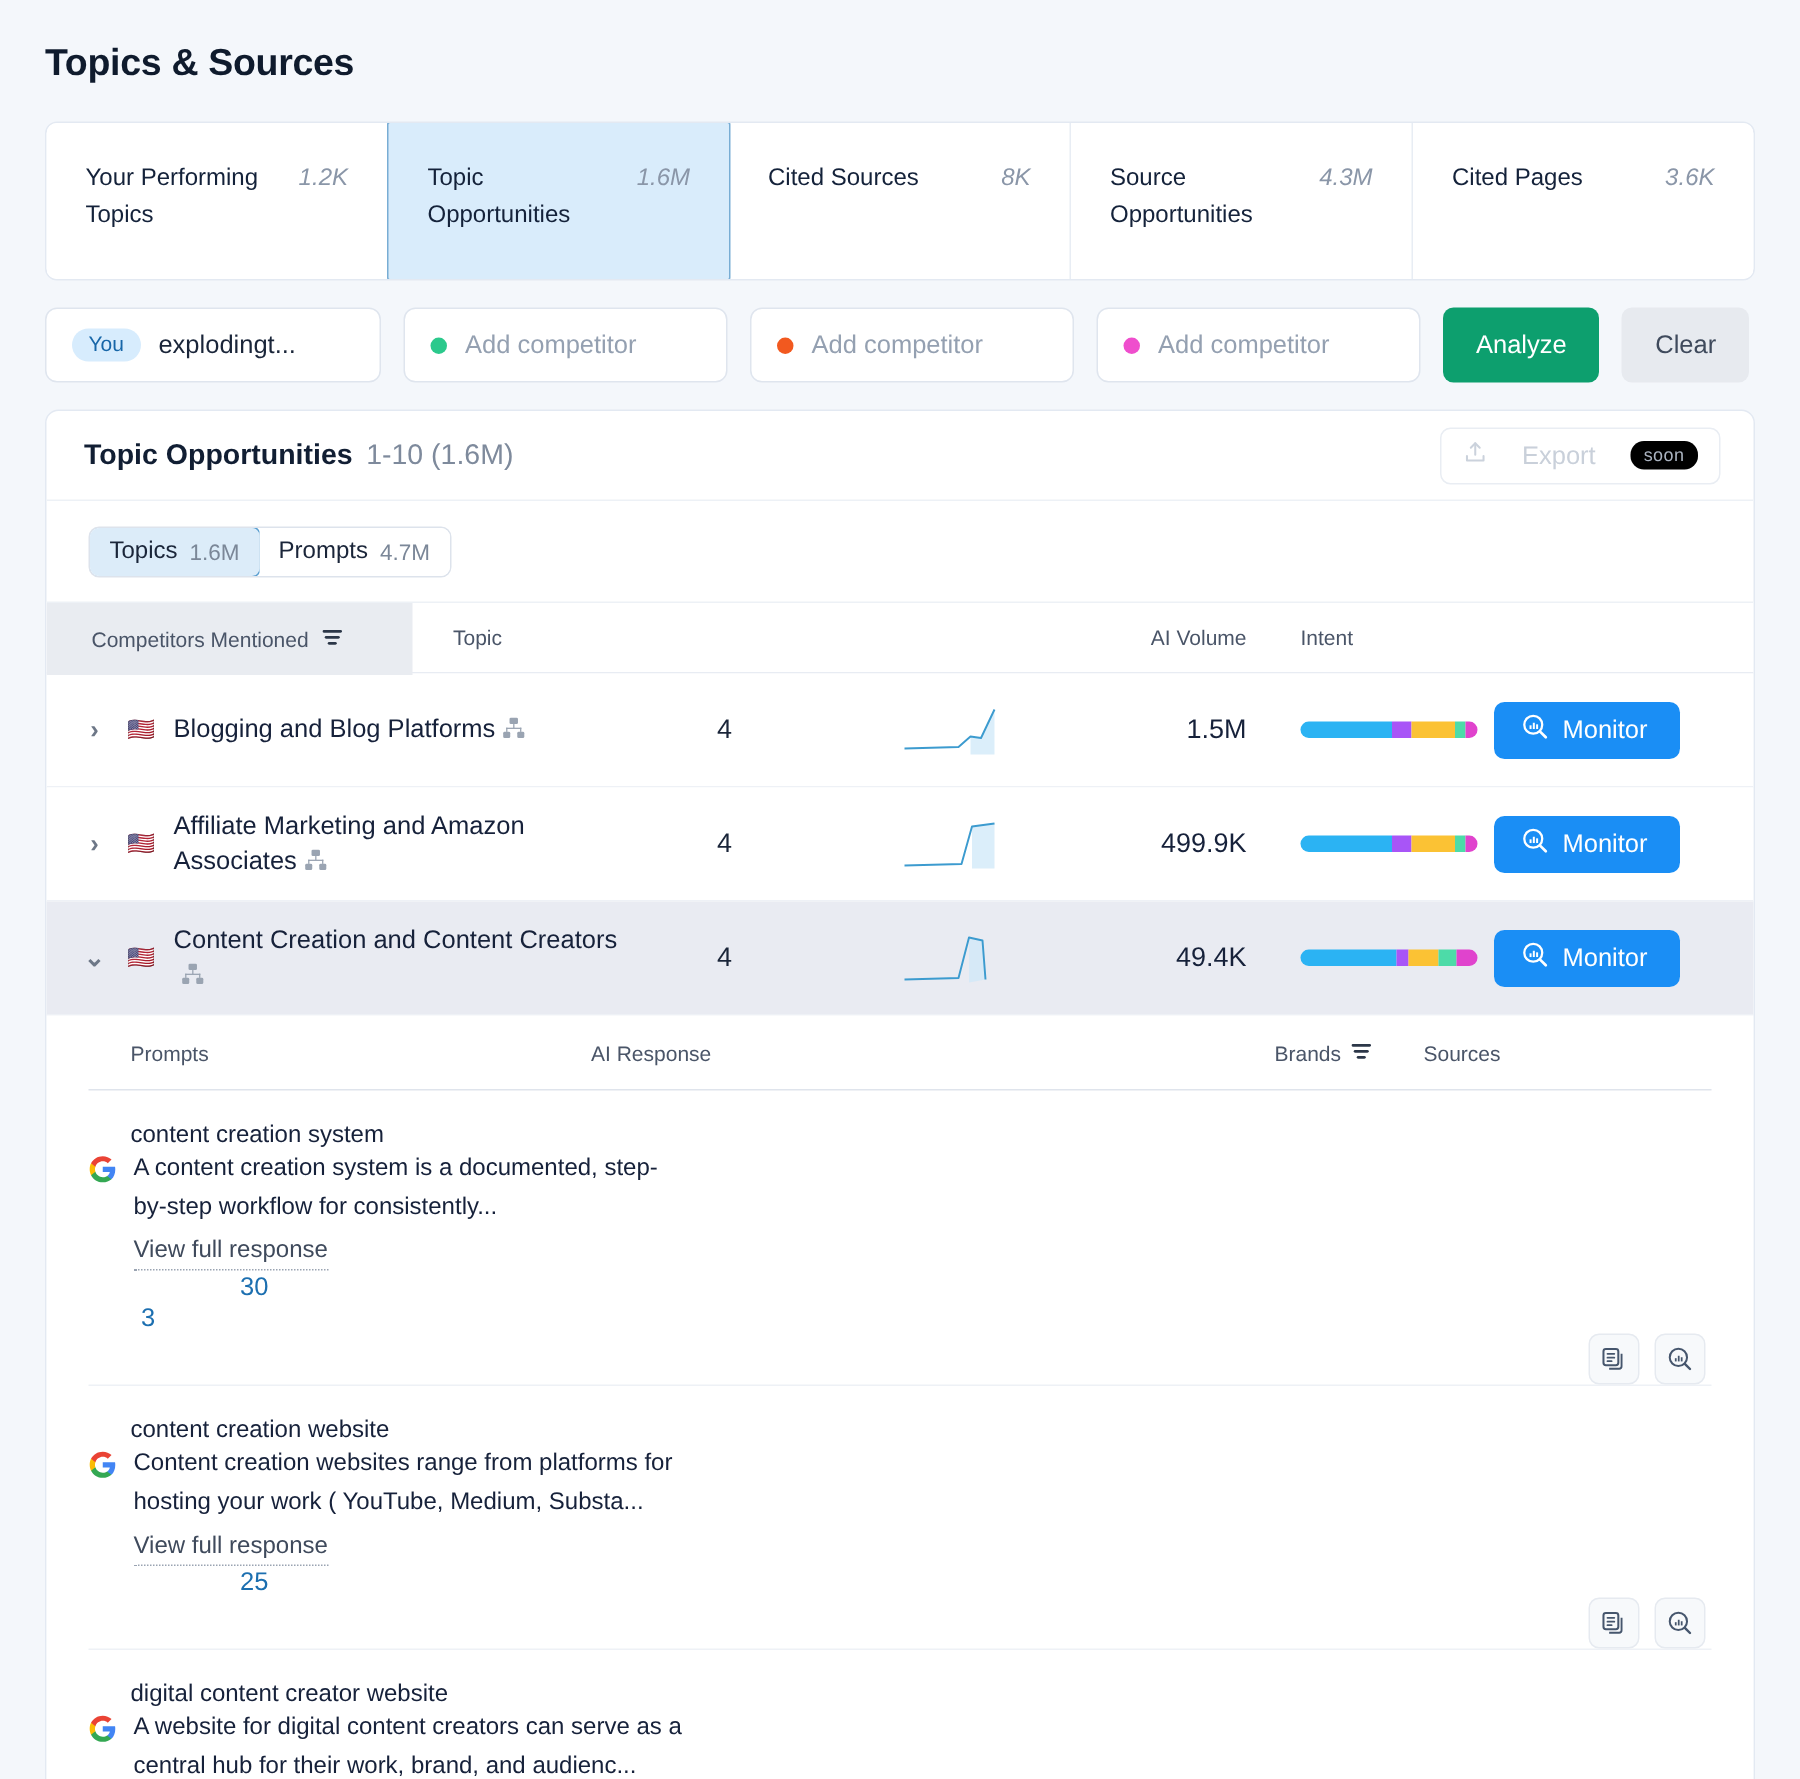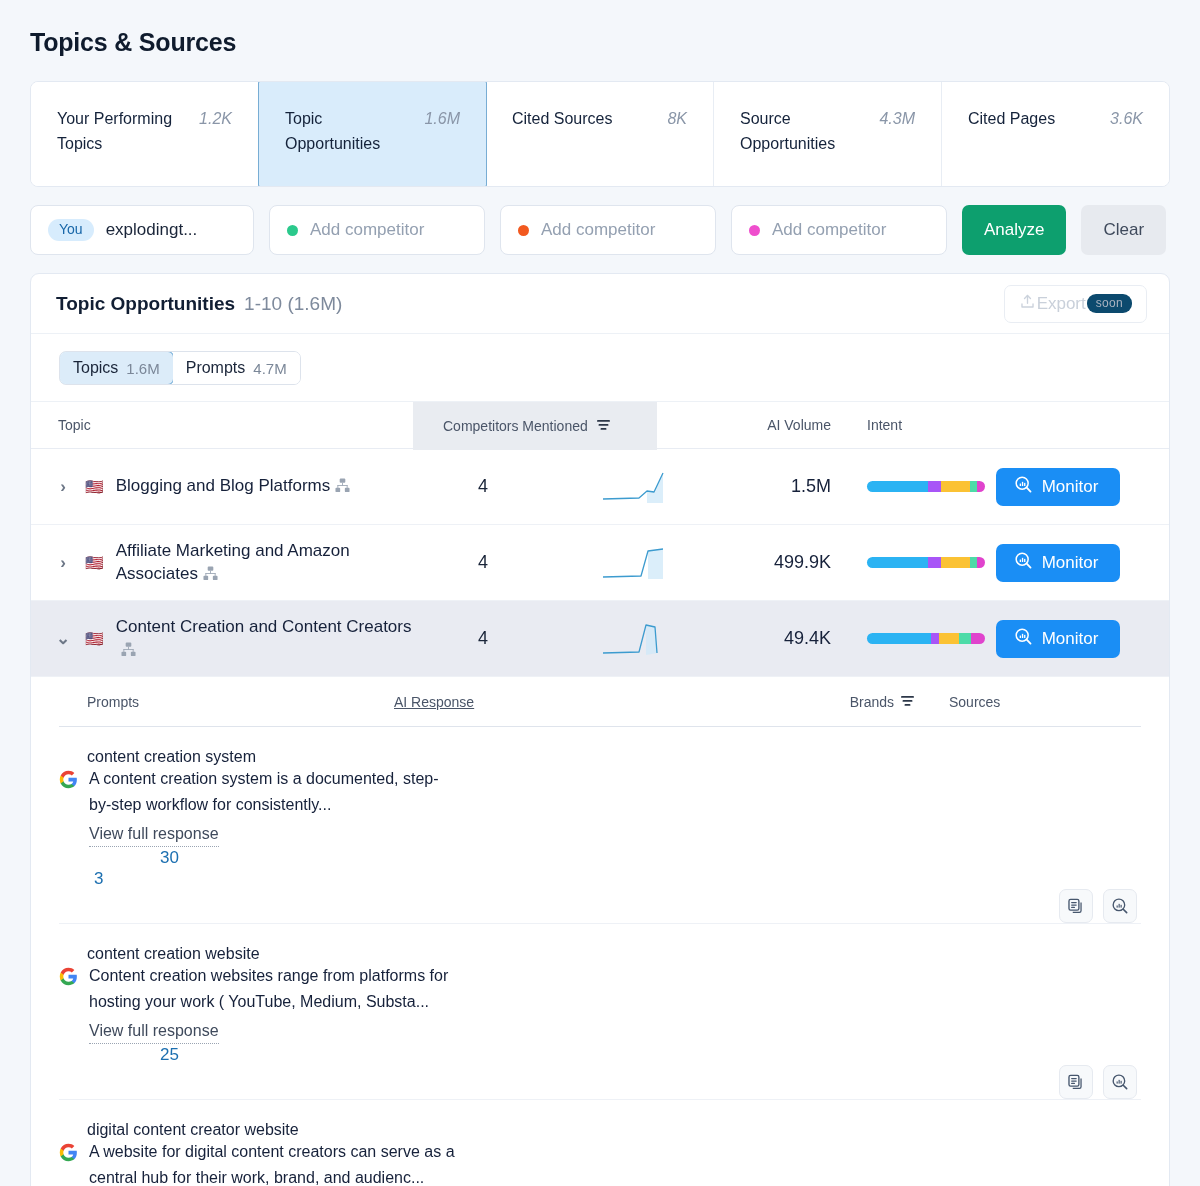--- a/index.html
+++ b/index.html
@@ -107,27 +107,27 @@
   .card-head {
     height: 60px;
     display: flex; align-items: center; justify-content: space-between;
     padding: 0 22px 0 25px;
     border-bottom: 1px solid #edf1f6;
   }
   .card-head h2 { font-size: 19px; font-weight: bold; color: #111e33; }
   .card-head .range { font-size: 19px; color: #7e8a9c; font-weight: 400; margin-left: 9px; }
   .head-left { display: flex; align-items: baseline; }
   .export-btn {
-    display: flex; align-items: center; gap: 1px;
+    display: flex; align-items: center; gap: 23px;
     border: 1px solid #e9edf3; background: #fff;
     border-radius: 7px; height: 38px; padding: 0 14px;
     color: #c9d0da; font-size: 17px; cursor: not-allowed;
   }
   .soon-pill {
-    background: #0c4a6e; color: #aab3c0; font-size: 12px;
+    background: #000000; color: #aab3c0; font-size: 12px;
     border-radius: 9px; padding: 2px 9px 3px; letter-spacing: .3px;
   }
 
   
   .seg-wrap { padding: 17px 25px 16px 28px; }
   .seg {
     display: inline-flex; border: 1px solid #dde3ec; border-radius: 7px;
     overflow: hidden; height: 34px;
   }
   .seg-item {
@@ -189,21 +189,21 @@
 
   
   .nested {
     background: #fff; padding: 0 28px 0 28px;
   }
   .nhead {
     display: flex; align-items: center; height: 50px;
     border-bottom: 1px solid #dfe4ec; font-size: 14px; color: #4a5568;
   }
   .nh-prompt { width: 335px; padding-left: 28px; }
-  .nh-resp { width: 400px; text-decoration: underline; }
+  .nh-resp { width: 400px; }
   .nh-brands { width: 120px; text-align: right; display: flex; justify-content: flex-end; align-items: flex-start; gap: 7px; }
   .nh-sources { width: 120px; padding-left: 35px; }
   .nh-act { flex: 1; }
   .nrow {
     display: flex; border-bottom: 1px solid #eef1f6; min-height: 130px;
     padding-top: 20px;
     flex-direction: column;
   }
   .nrow:last-child { border-bottom: none; }
   .n-prompt { width: 335px; padding-left: 28px; font-size: 16px; color: #16213a; padding-top: 1px; }
@@ -307,31 +307,31 @@
             <span class="cnt">1.6M</span>
           </div>
           <div class="seg-item">
             <span>Prompts</span>
             <span class="cnt">4.7M</span>
           </div>
         </div>
     </div>
 
     <div class="thead">
-      <div class="th th-topic">Topic</div>
       <div class="th th-comp">
         <span>Competitors Mentioned</span>
         <span class="sort-icon">
           <svg width="13" height="11" viewBox="0 0 13 11" fill="#2c3748">
               <rect x="0" y="0" width="13" height="1.8" rx="0.9"></rect>
               <rect x="1.5" y="4" width="10" height="1.8" rx="0.9"></rect>
               <rect x="3.5" y="8" width="6" height="1.8" rx="0.9"></rect>
             </svg>
         </span>
       </div>
+      <div class="th th-topic">Topic</div>
       <div class="th th-vol">AI Volume</div>
       <div class="th th-intent">Intent</div>
       <div class="th th-act"></div>
     </div>
 
     <div id="topicRows">
         <div class="trow">
           <div class="c-topic">
             <span class="chev">›</span>
             <span class="flag">🇺🇸</span>

